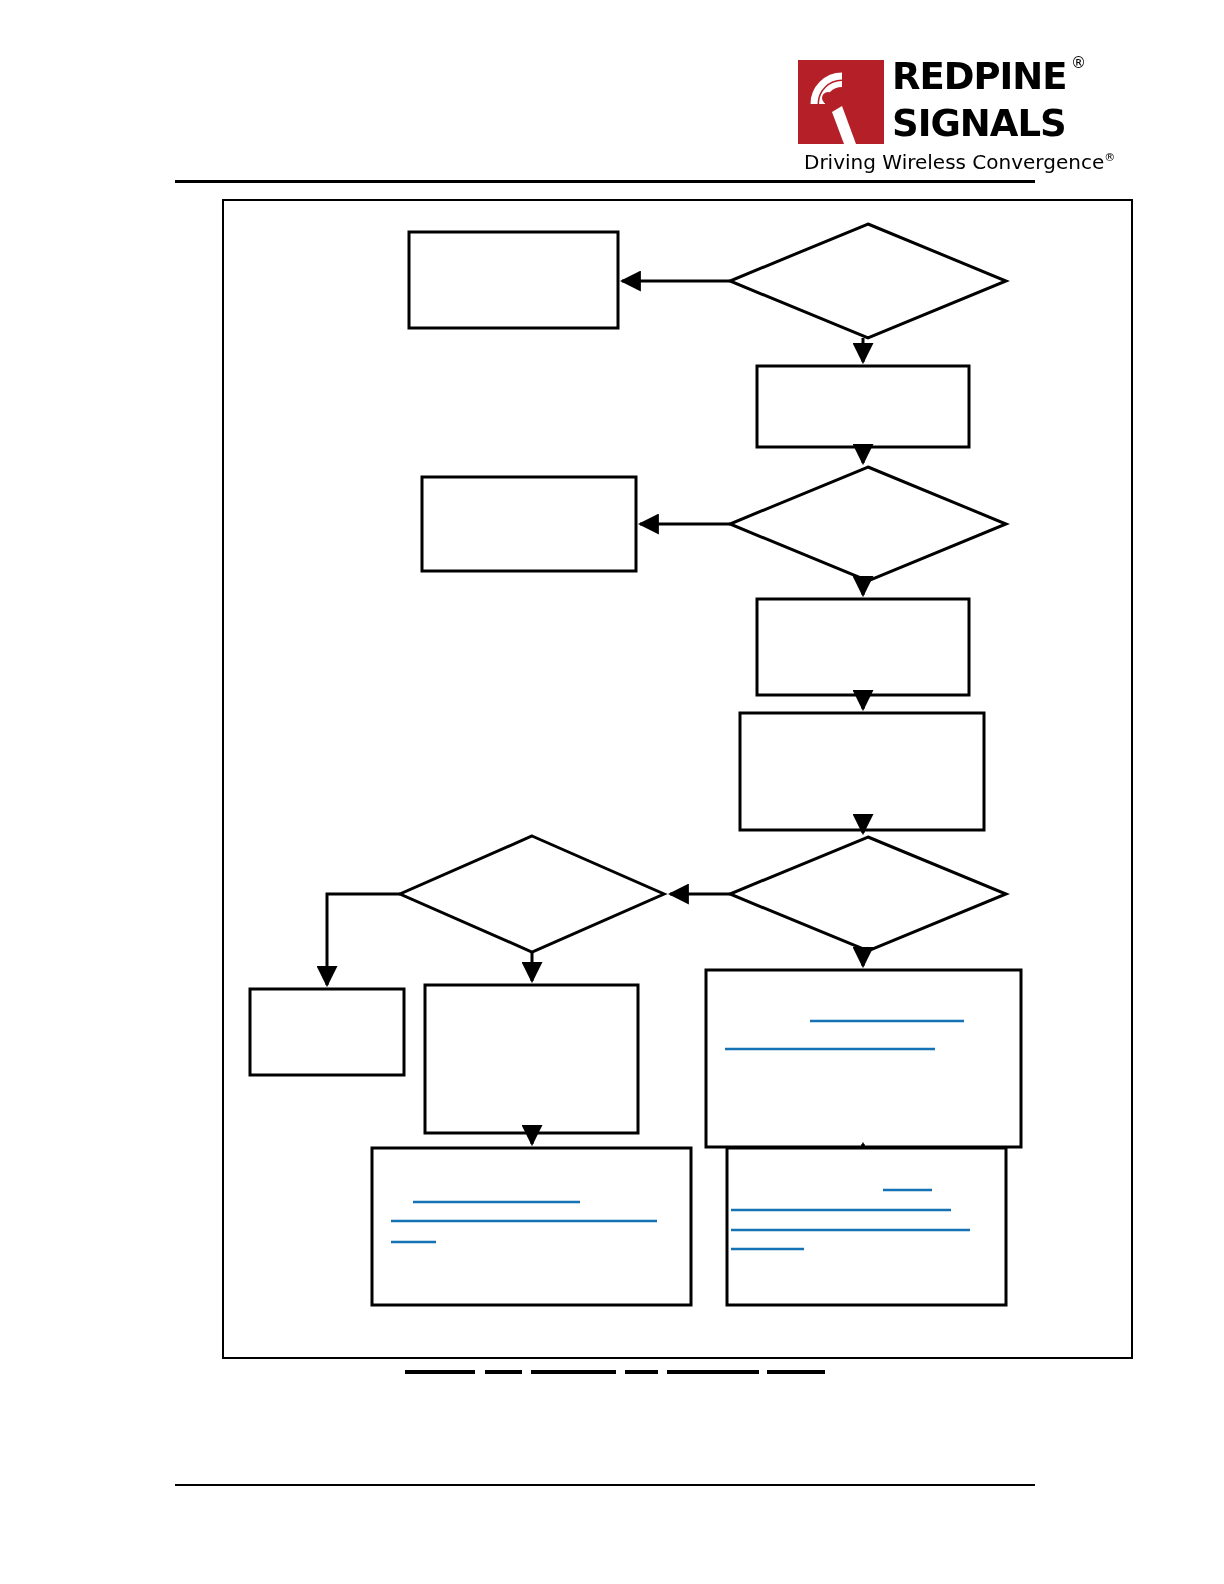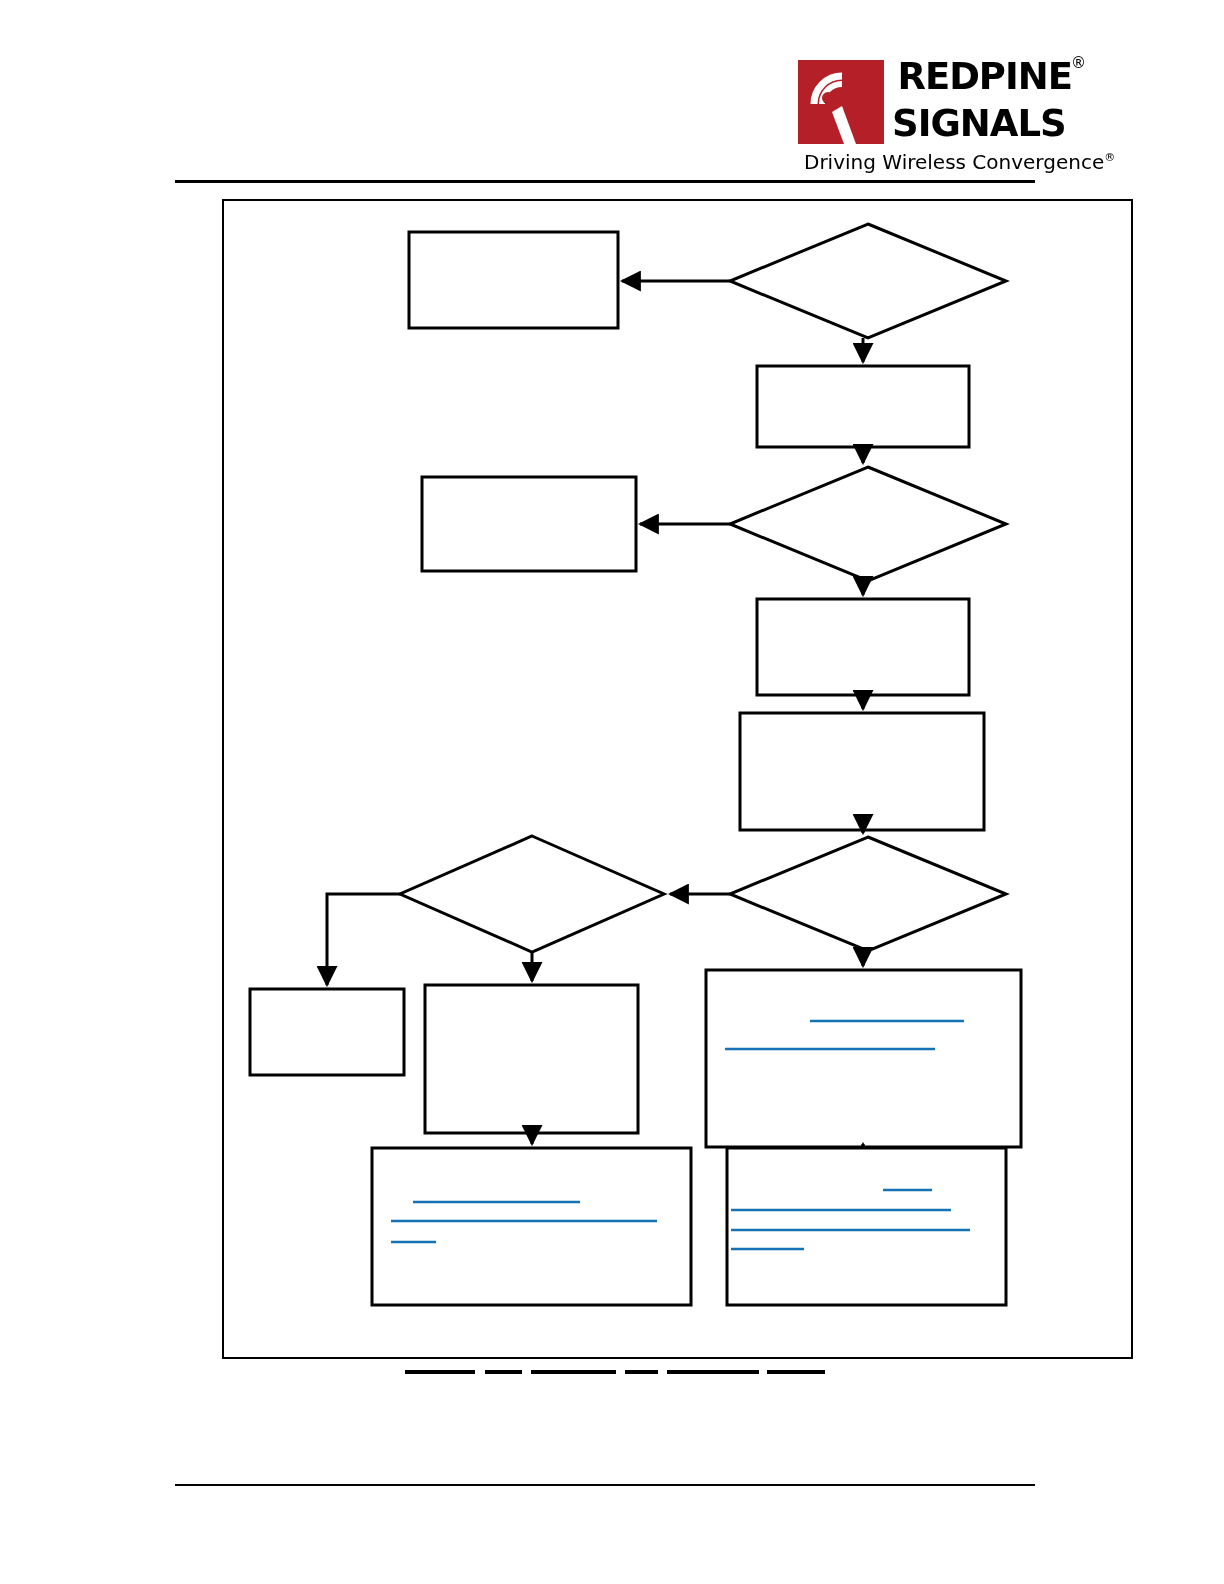--- a/index.html
+++ b/index.html
@@ -46,21 +46,21 @@
     height: 86px;
   }
   .logo-word-line {
     display: block;
     font-family: "DejaVu Sans", sans-serif;
     font-weight: 700;
     color: #000000;
     letter-spacing: -1px;
     line-height: 1;
   }
-  .logo-word-1 { font-size: 37px; text-align: right; }
+  .logo-word-1 { font-size: 37px; }
   .logo-word-2 { font-size: 37px; margin-top: 10px; }
   .logo-reg {
     position: absolute;
     right: -14px;
     top: -4px;
     font-size: 15px;
     font-weight: 400;
     font-family: "DejaVu Sans", sans-serif;
   }
   .logo-tagline {

